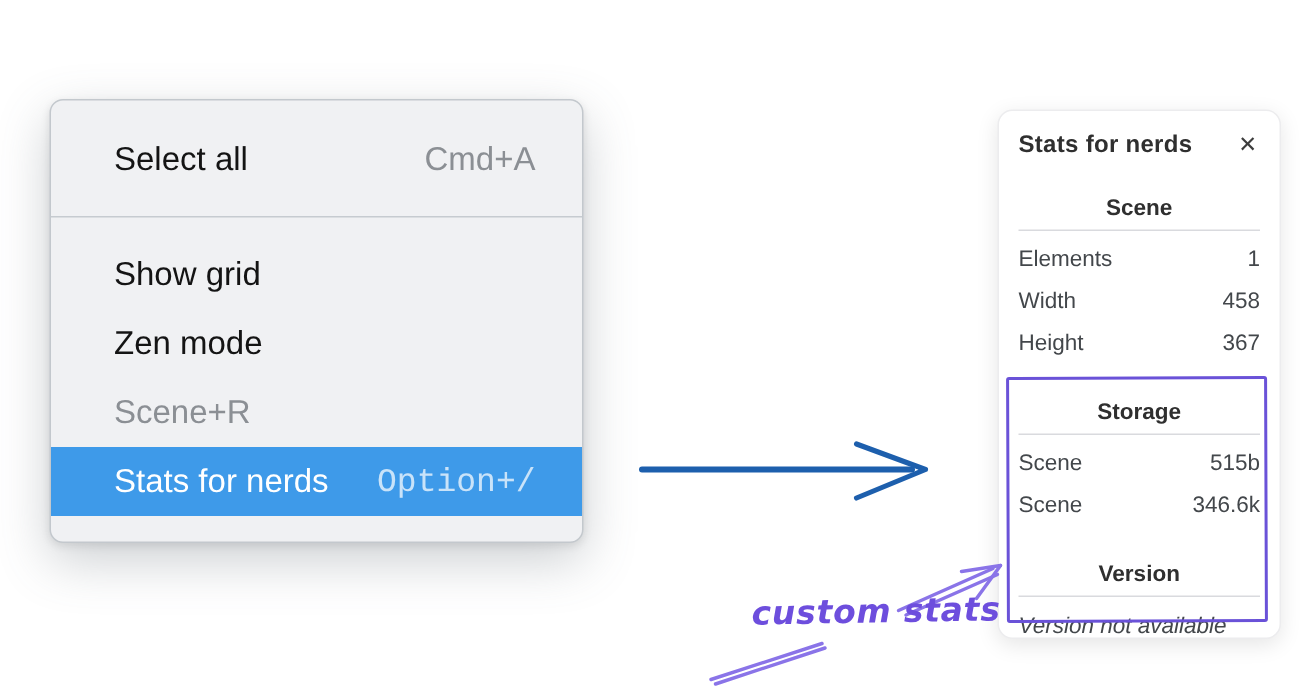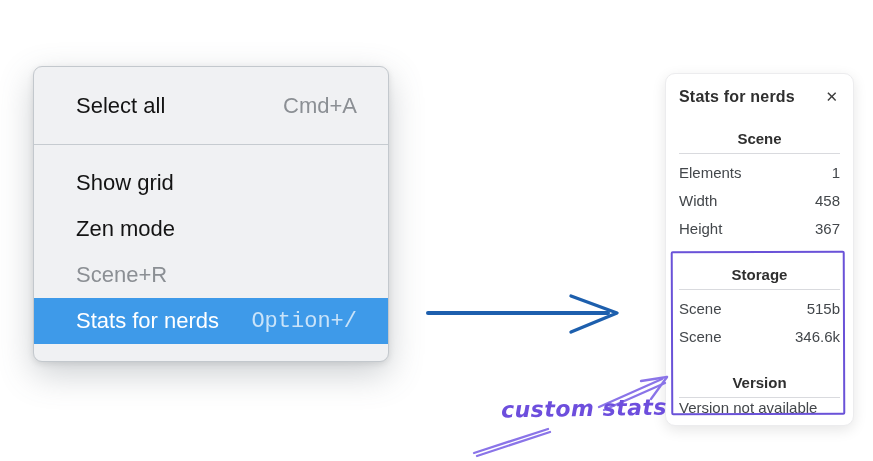--- a/index.html
+++ b/index.html
@@ -37,21 +37,21 @@
   }
   .panel-header { margin-top:13px; display:flex; align-items:center; justify-content:space-between; }
   .panel-title { font-size:16px; font-weight:bold; color:#2f2f2f; letter-spacing:0.2px; }
   .panel-close { font-size:15px; color:#3d3d3d; background:none; border:none;
                  cursor:pointer; line-height:1; padding:2px; font-family:inherit; }
   .sec-header { margin-top:24px; text-align:center; font-weight:bold; font-size:15px; color:#2f2f2f; }
   .sec-header.tight { margin-top:28px; }
   .sec-rule { border:none; border-top:1px solid #d9dade; margin-top:6px; }
   .prow { display:flex; justify-content:space-between; margin-top:9px; line-height:19px; }
   .prow:first-of-type { margin-top:10px; }
-  .pnote { line-height:19px; }
+  .pnote { margin-top:10px; line-height:19px;font-style:italic; }
 
   
   .violet-box {
     position:absolute; left:671px; top:251px; width:174px; height:164px;
     border:2.5px solid #6a52d8; border-radius:2px; pointer-events:none;
     transform:rotate(-0.2deg);
   }
   .annotation-svg { position:absolute; left:460px; top:368px; pointer-events:none; }
   .annotation-text {
     position:absolute; left:501px; top:396px;

